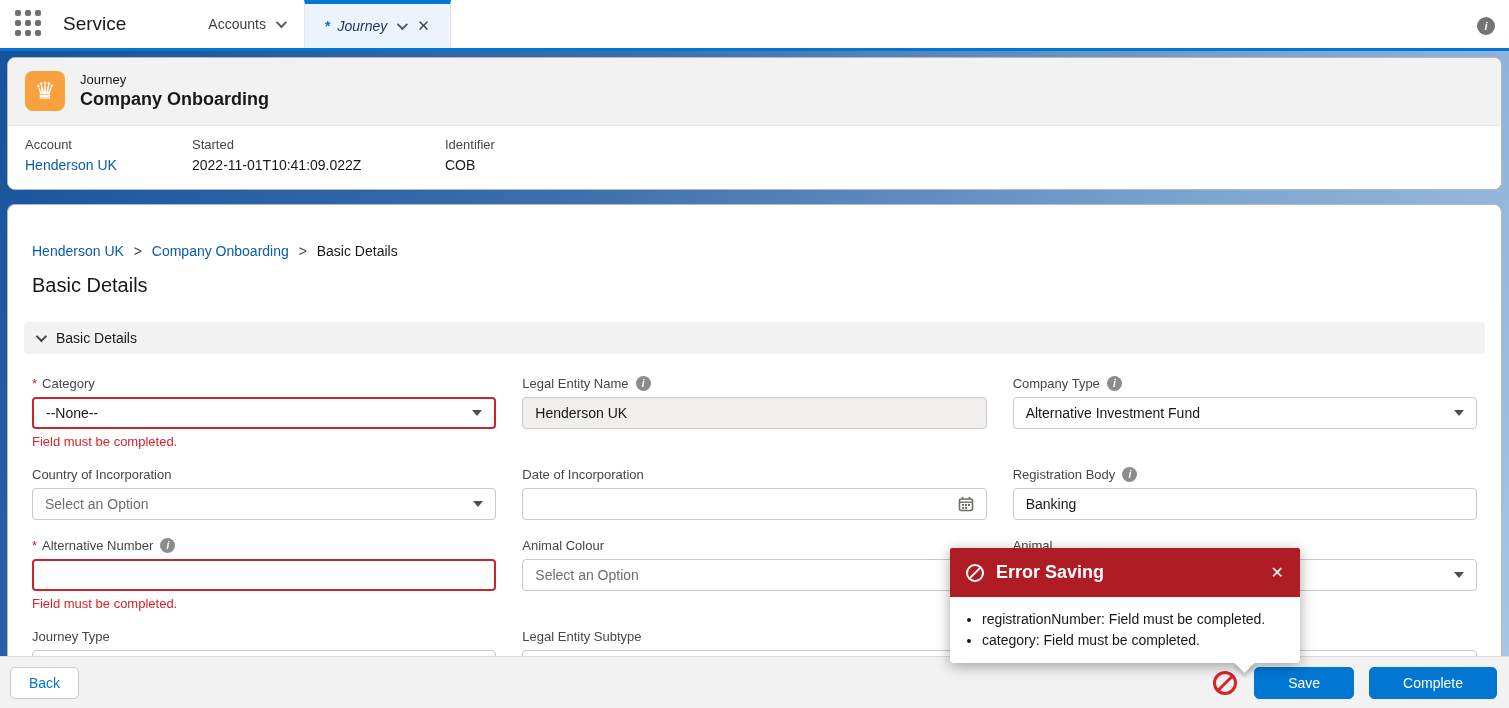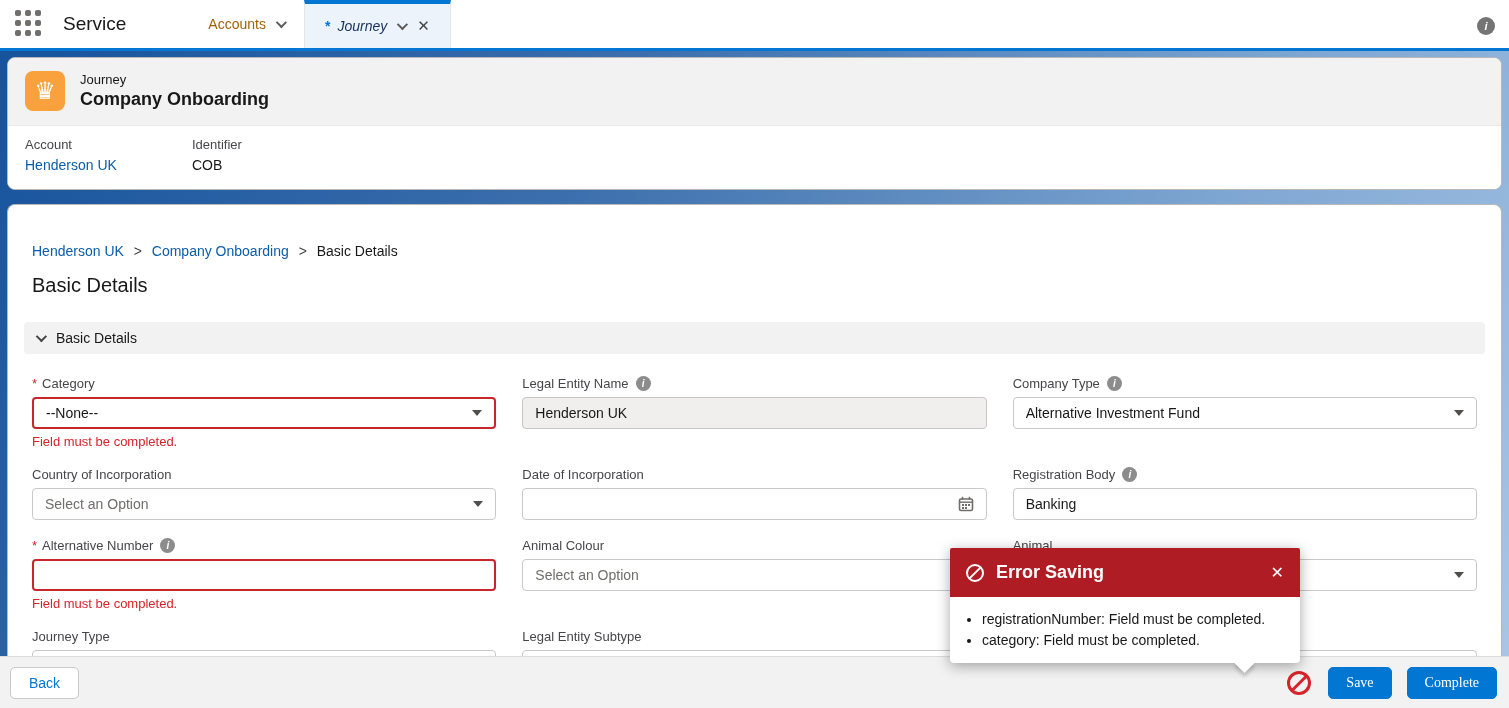--- a/index.html
+++ b/index.html
@@ -8,21 +8,21 @@
 
   
   .navbar { height:51px; background:#fff; border-bottom:3px solid #0176d3;
     display:flex; align-items:stretch; position:relative; }
   .waffle { width:28px; height:28px; align-self:center; margin-left:15px;
     display:grid; grid-template-columns:repeat(3,7px); grid-template-rows:repeat(3,7px);
     gap:3px; cursor:pointer; }
   .waffle span { width:6px; height:6px; background:#706e6b; border-radius:2px; }
   .app-name { align-self:center; font-size:19px; color:#181818; margin:0 62px 0 20px; }
   .nav-tab { display:flex; align-items:center; gap:10px; padding:0 20px;
-    font-size:14px; color:#a16207; cursor:pointer; }
+    font-size:14px; color:#404040; cursor:pointer; }
   .nav-tab.active { background:#ecf3fb; border-top:4px solid #0176d3;
     color:#16325c; border-left:1px solid #e5e5e5; border-right:1px solid #e5e5e5; }
   .nav-tab.active .tab-label { font-style:italic; }
   .dirty { color:#0176d3; font-weight:700; margin-right:-3px; }
   .chev { display:inline-block; width:8px; height:8px;
     border-right:2px solid #5c5c5c; border-bottom:2px solid #5c5c5c;
     transform:rotate(45deg) translateY(-2px); }
   .tab-close { color:#444; font-size:15px; margin-left:2px; }
   .nav-info { position:absolute; right:14px; top:17px; width:18px; height:18px;
     border-radius:50%; background:#747474; color:#fff; font-size:11px; font-weight:700;
@@ -102,21 +102,21 @@
   .footer { position:absolute; left:0; right:0; bottom:0; height:52px; background:#f3f2f2;
     border-top:1px solid #dddbda; display:flex; align-items:center; padding:0 12px 0 10px; z-index:30; }
   .btn { height:32px; border-radius:5px; font-size:14px; cursor:pointer;
     font-family:"Liberation Sans", sans-serif; }
   .btn-neutral { background:#fff; border:1px solid #c9c9c9; color:#0176d3; padding:0 18px; }
   .footer-right { margin-left:auto; display:flex; align-items:center; gap:15px; }
   .ban-red { width:24px; height:24px; border:3px solid #d7232a; border-radius:50%;
     position:relative; margin-right:2px; }
   .ban-red::after { content:""; position:absolute; left:8px; top:-2px; width:3px;
     height:22px; background:#d7232a; transform:rotate(45deg); }
-  .btn-brand { background:#0176d3; border:1px solid #0176d3; color:#fff; padding:0 17px;font-family:Liberation Serif, serif; }
+  .btn-brand { background:#0176d3; border:1px solid #0176d3; color:#fff; padding:0 33px; }
 </style>
 </head>
 <body>
 
 <header class="navbar">
   <div class="waffle">
     <span></span>
       <span></span>
       <span></span>
       <span></span>
@@ -147,20 +147,24 @@
       <div class="entity-icon">♛</div>
       <div>
         <div class="entity-label">Journey</div>
         <div class="record-title">Company Onboarding</div>
       </div>
     </div>
     <div class="header-fields">
       <div class="hfield hf-account">
         <span class="hlabel">Account</span>
         <span class="hvalue link">Henderson UK</span>
+      </div>
+      <div class="hfield hf-started">
+        <span class="hlabel">Started</span>
+        <span class="hvalue">2022-11-01T10:41:09.022Z</span>
       </div>
       <div class="hfield">
         <span class="hlabel">Identifier</span>
         <span class="hvalue">COB</span>
       </div>
     </div>
   </section>
 
   <section class="main-card">
     <div class="breadcrumb">

